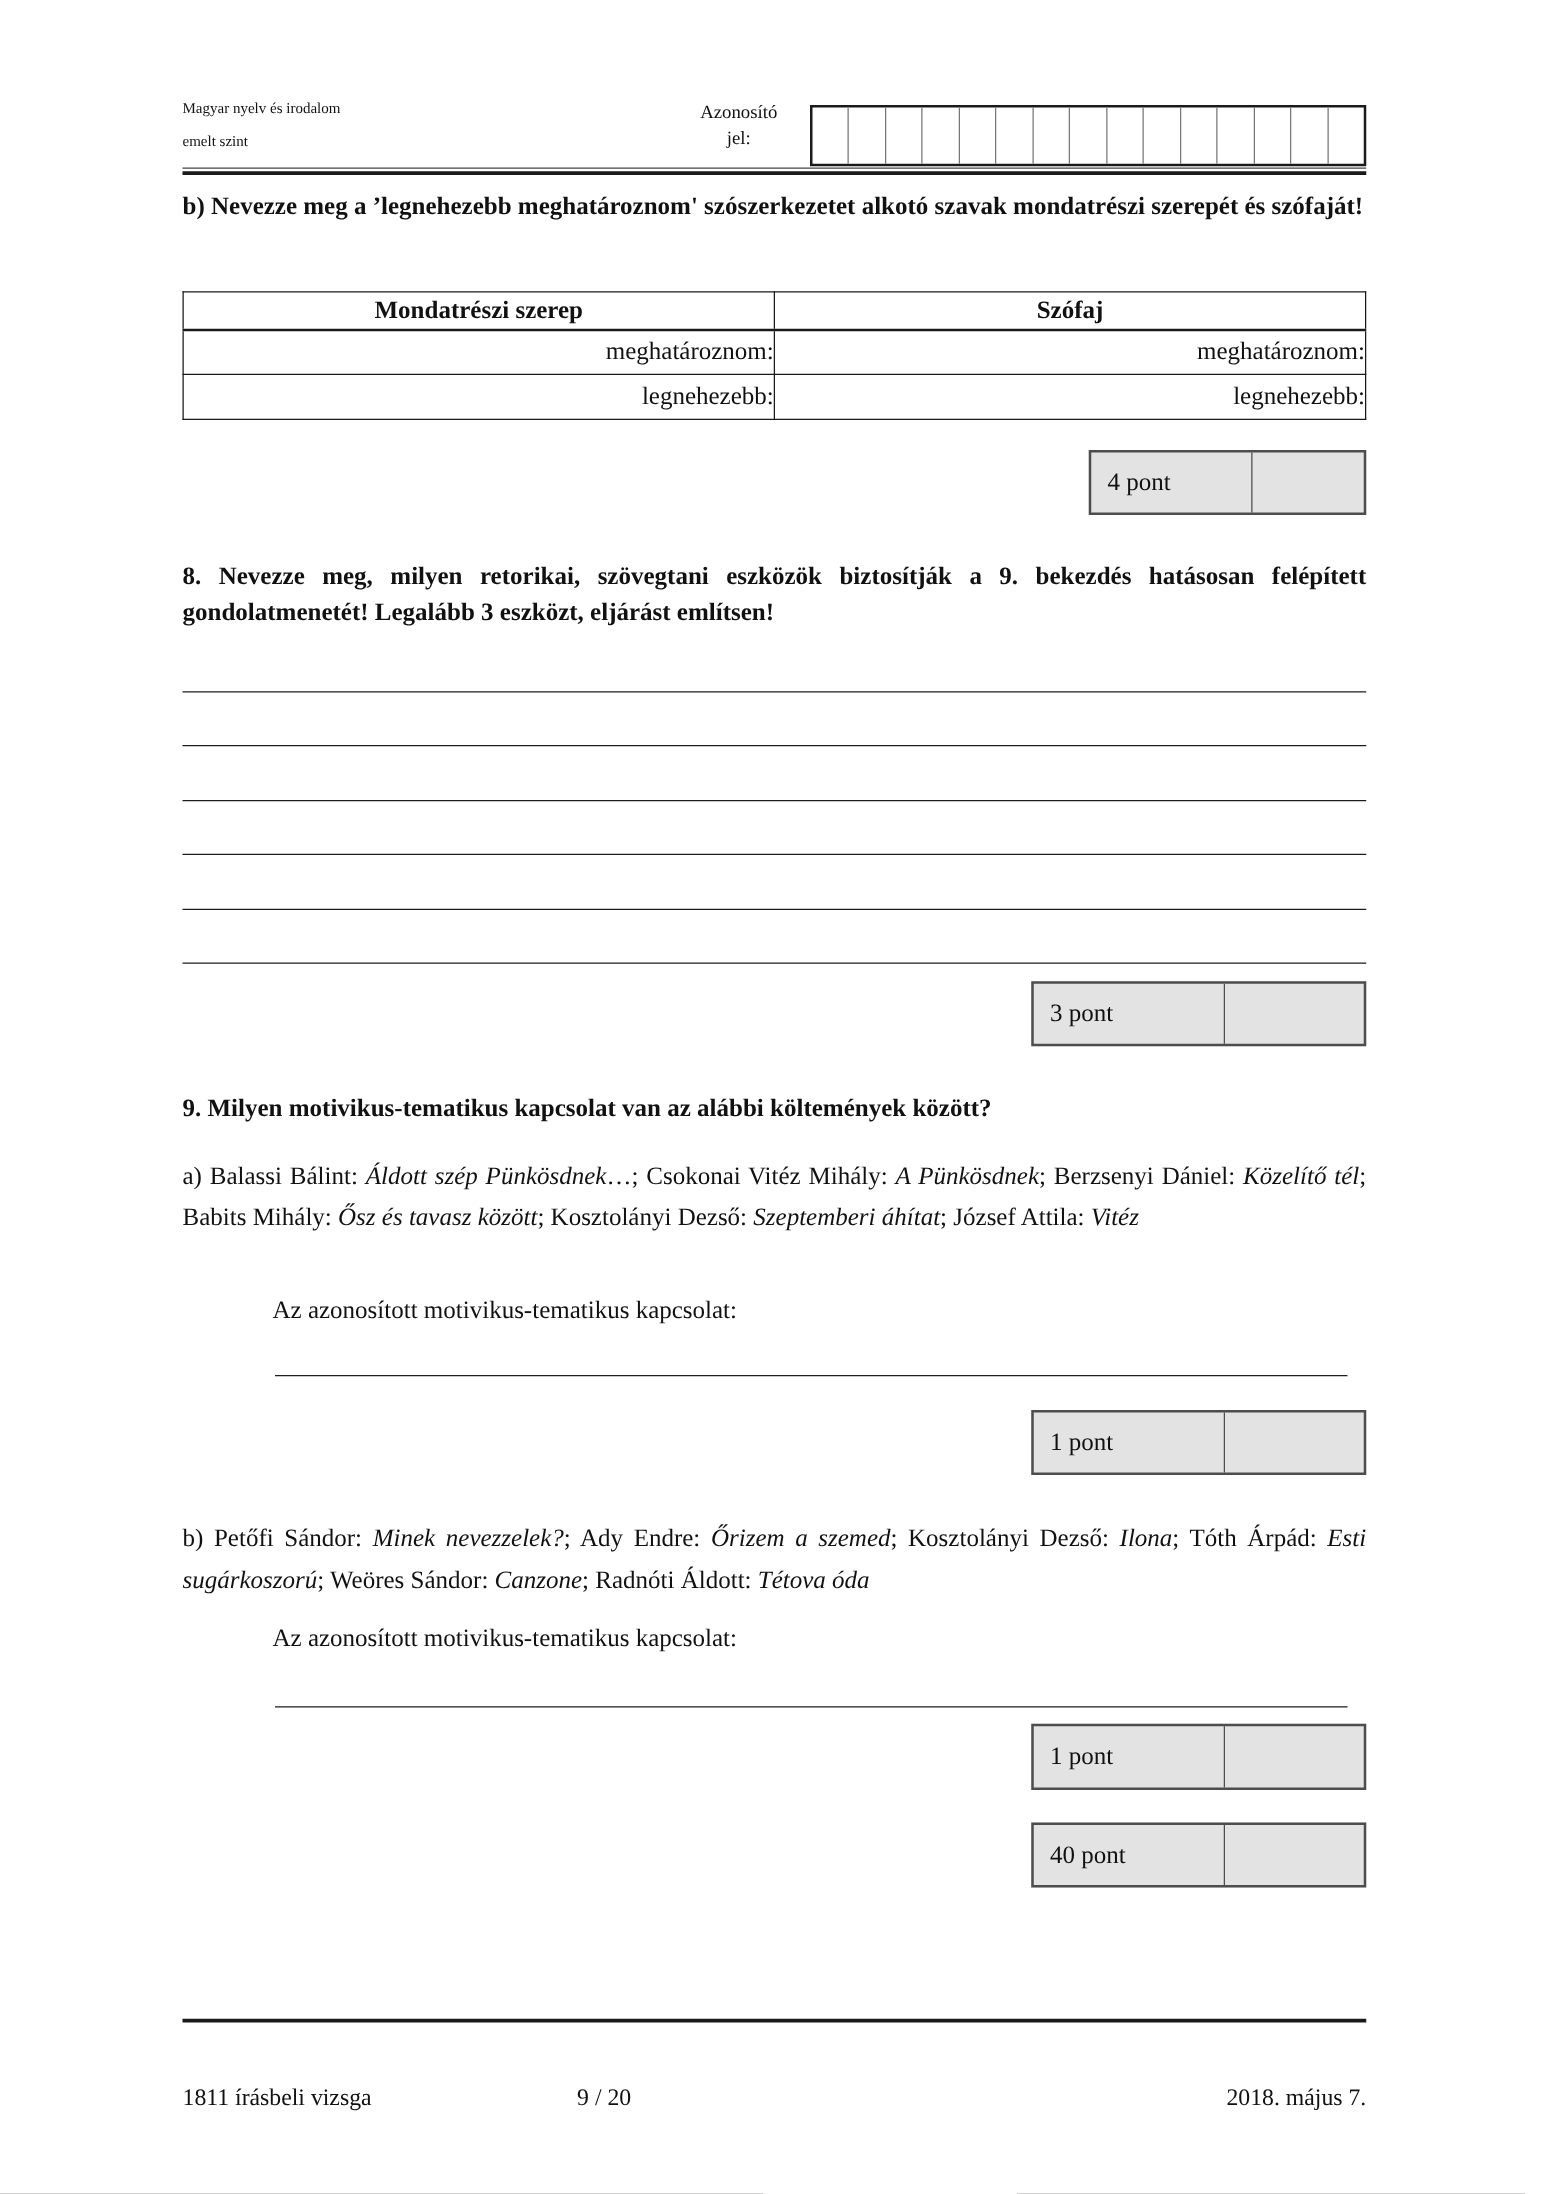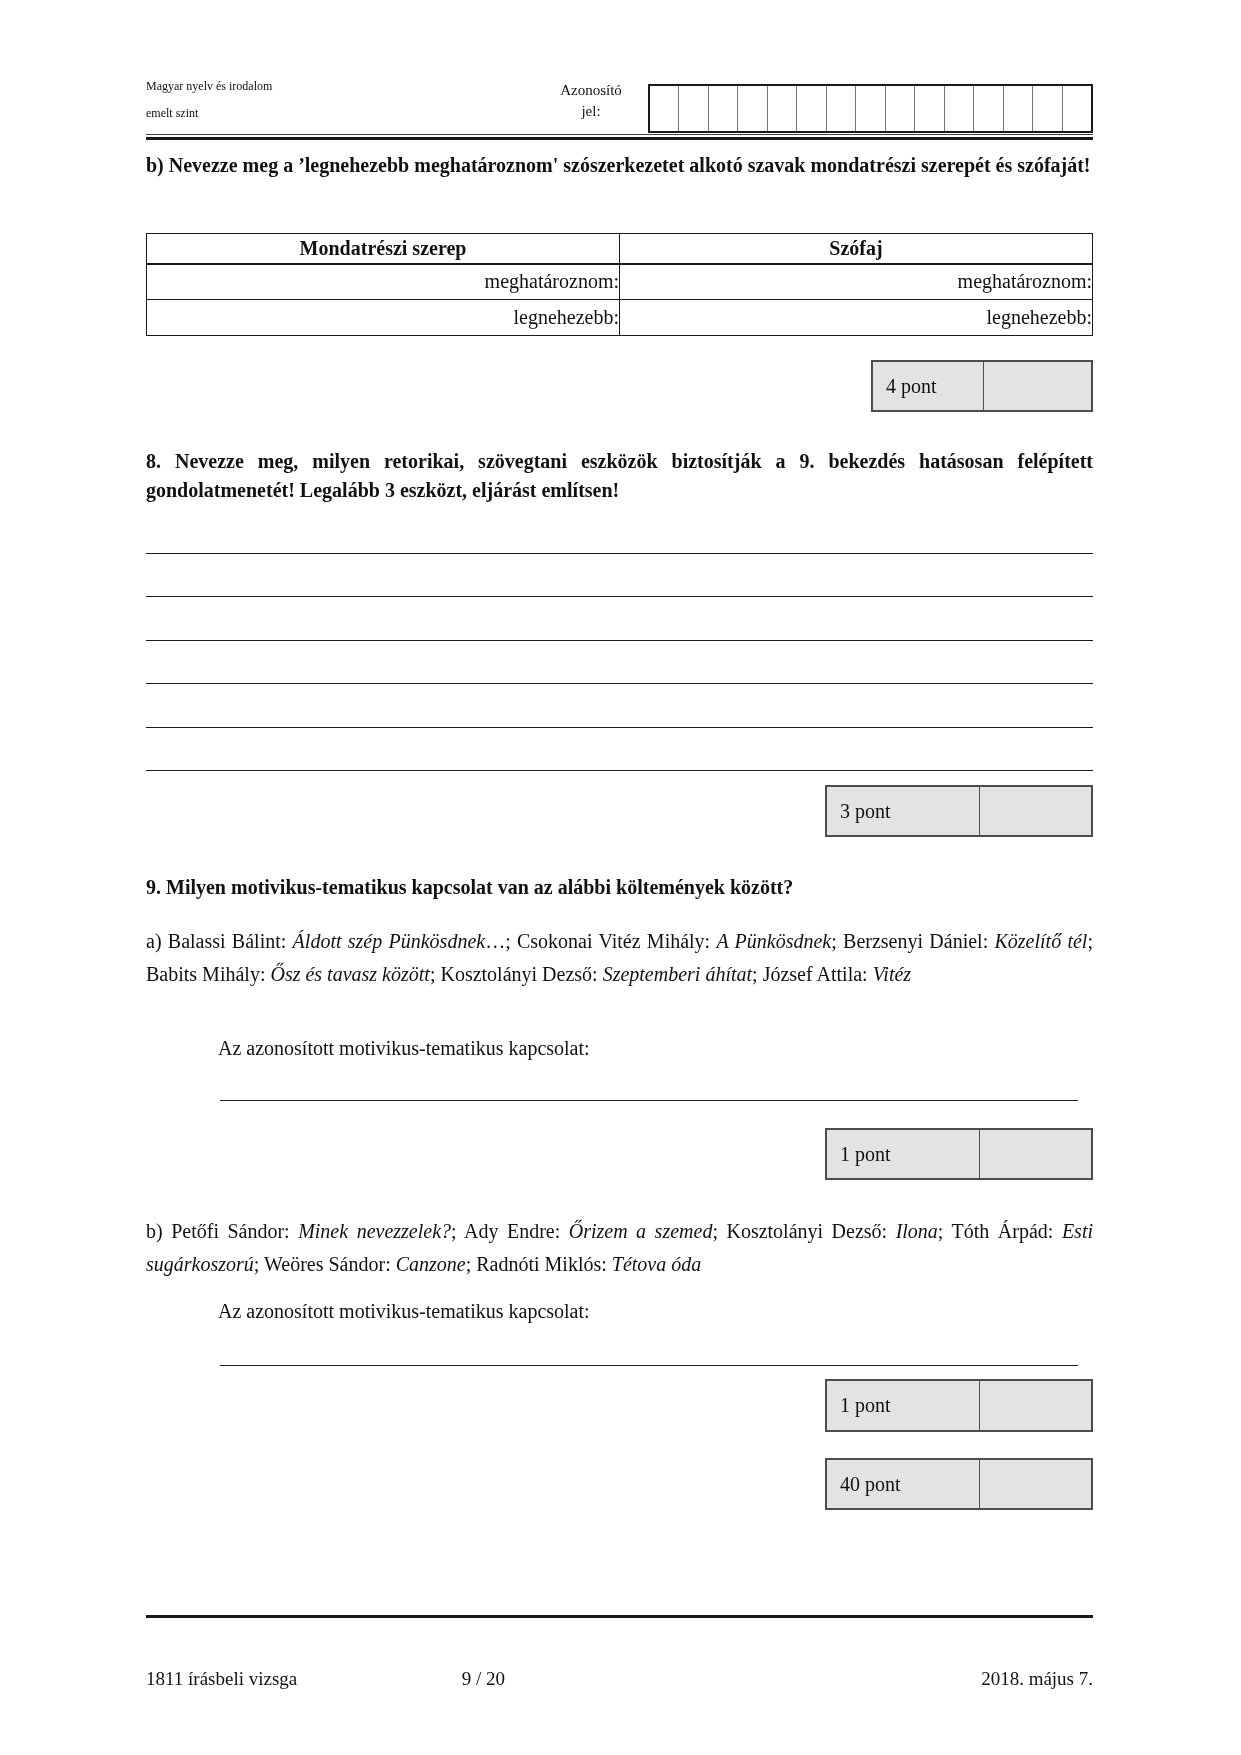--- a/index.html
+++ b/index.html
@@ -50,21 +50,21 @@
     position:absolute;display:flex;box-sizing:border-box;
     background:#e3e3e3;border:2px solid #4d4d4d;
   }
   .pont-box .score{
     display:flex;align-items:center;box-sizing:border-box;
     border-right:1.5px solid #4d4d4d;padding-left:13px;
     font-size:20px;color:#111;
   }
   .pont-box .blank{flex:1 1 auto;}
   .pont-4{top:360px;left:871px;width:222px;height:52px;}
-  .pont-4 .score{width:111px;}
+  .pont-4 .score{width:129px;}
   .pont-3{top:785px;left:825px;width:268px;height:52px;}
   .pont-1a{top:1128px;left:825px;width:268px;height:52px;}
   .pont-1b{top:1379px;left:825px;width:268px;height:53px;}
   .pont-40{top:1458px;left:825px;width:268px;height:52px;}
   .pont-3 .score,.pont-1a .score,.pont-1b .score,.pont-40 .score{width:153px;}
   
   .footer-row{
     position:absolute;left:146px;top:1668px;width:947px;
     display:flex;font-size:19px;
   }
@@ -166,21 +166,21 @@
 
   <div class="answer-line single-line" style="top:1100px"></div>
 
   <div class="pont-box pont-1a">
     <div class="score">
       <span>1 pont</span>
     </div>
     <div class="blank"></div>
   </div>
 
-  <div class="para normal-just" style="top:1215px"><span>b) Petőfi Sándor: </span><i>Minek nevezzelek?</i><span>; Ady Endre: </span><i>Őrizem a szemed</i><span>; Kosztolányi Dezső: </span><i>Ilona</i><span>; Tóth Árpád: </span><i>Esti sugárkoszorú</i><span>; Weöres Sándor: </span><i>Canzone</i><span>; Radnóti Miklós: </span><i>Tétova óda</i></div>
+  <div class="para normal-just" style="top:1215px"><span>b) Petőfi Sándor: </span><i>Minek nevezzelek?</i><span>; Ady Endre: </span><i>Őrizem a szemed</i><span>; Kosztolányi Dezső: </span><i>Ilona</i><span>; Tóth Árpád: </span><i>Esti sugárkoszorú</i><span>; Weöres Sándor: </span><i>Canzone</i><span>; Radnóti Áldott: </span><i>Tétova óda</i></div>
 
   <div class="kapcsolat-label" style="top:1300px">Az azonosított motivikus-tematikus kapcsolat:</div>
 
   <div class="answer-line single-line" style="top:1365px"></div>
 
   <div class="pont-box pont-1b">
     <div class="score">
       <span>1 pont</span>
     </div>
     <div class="blank"></div>

